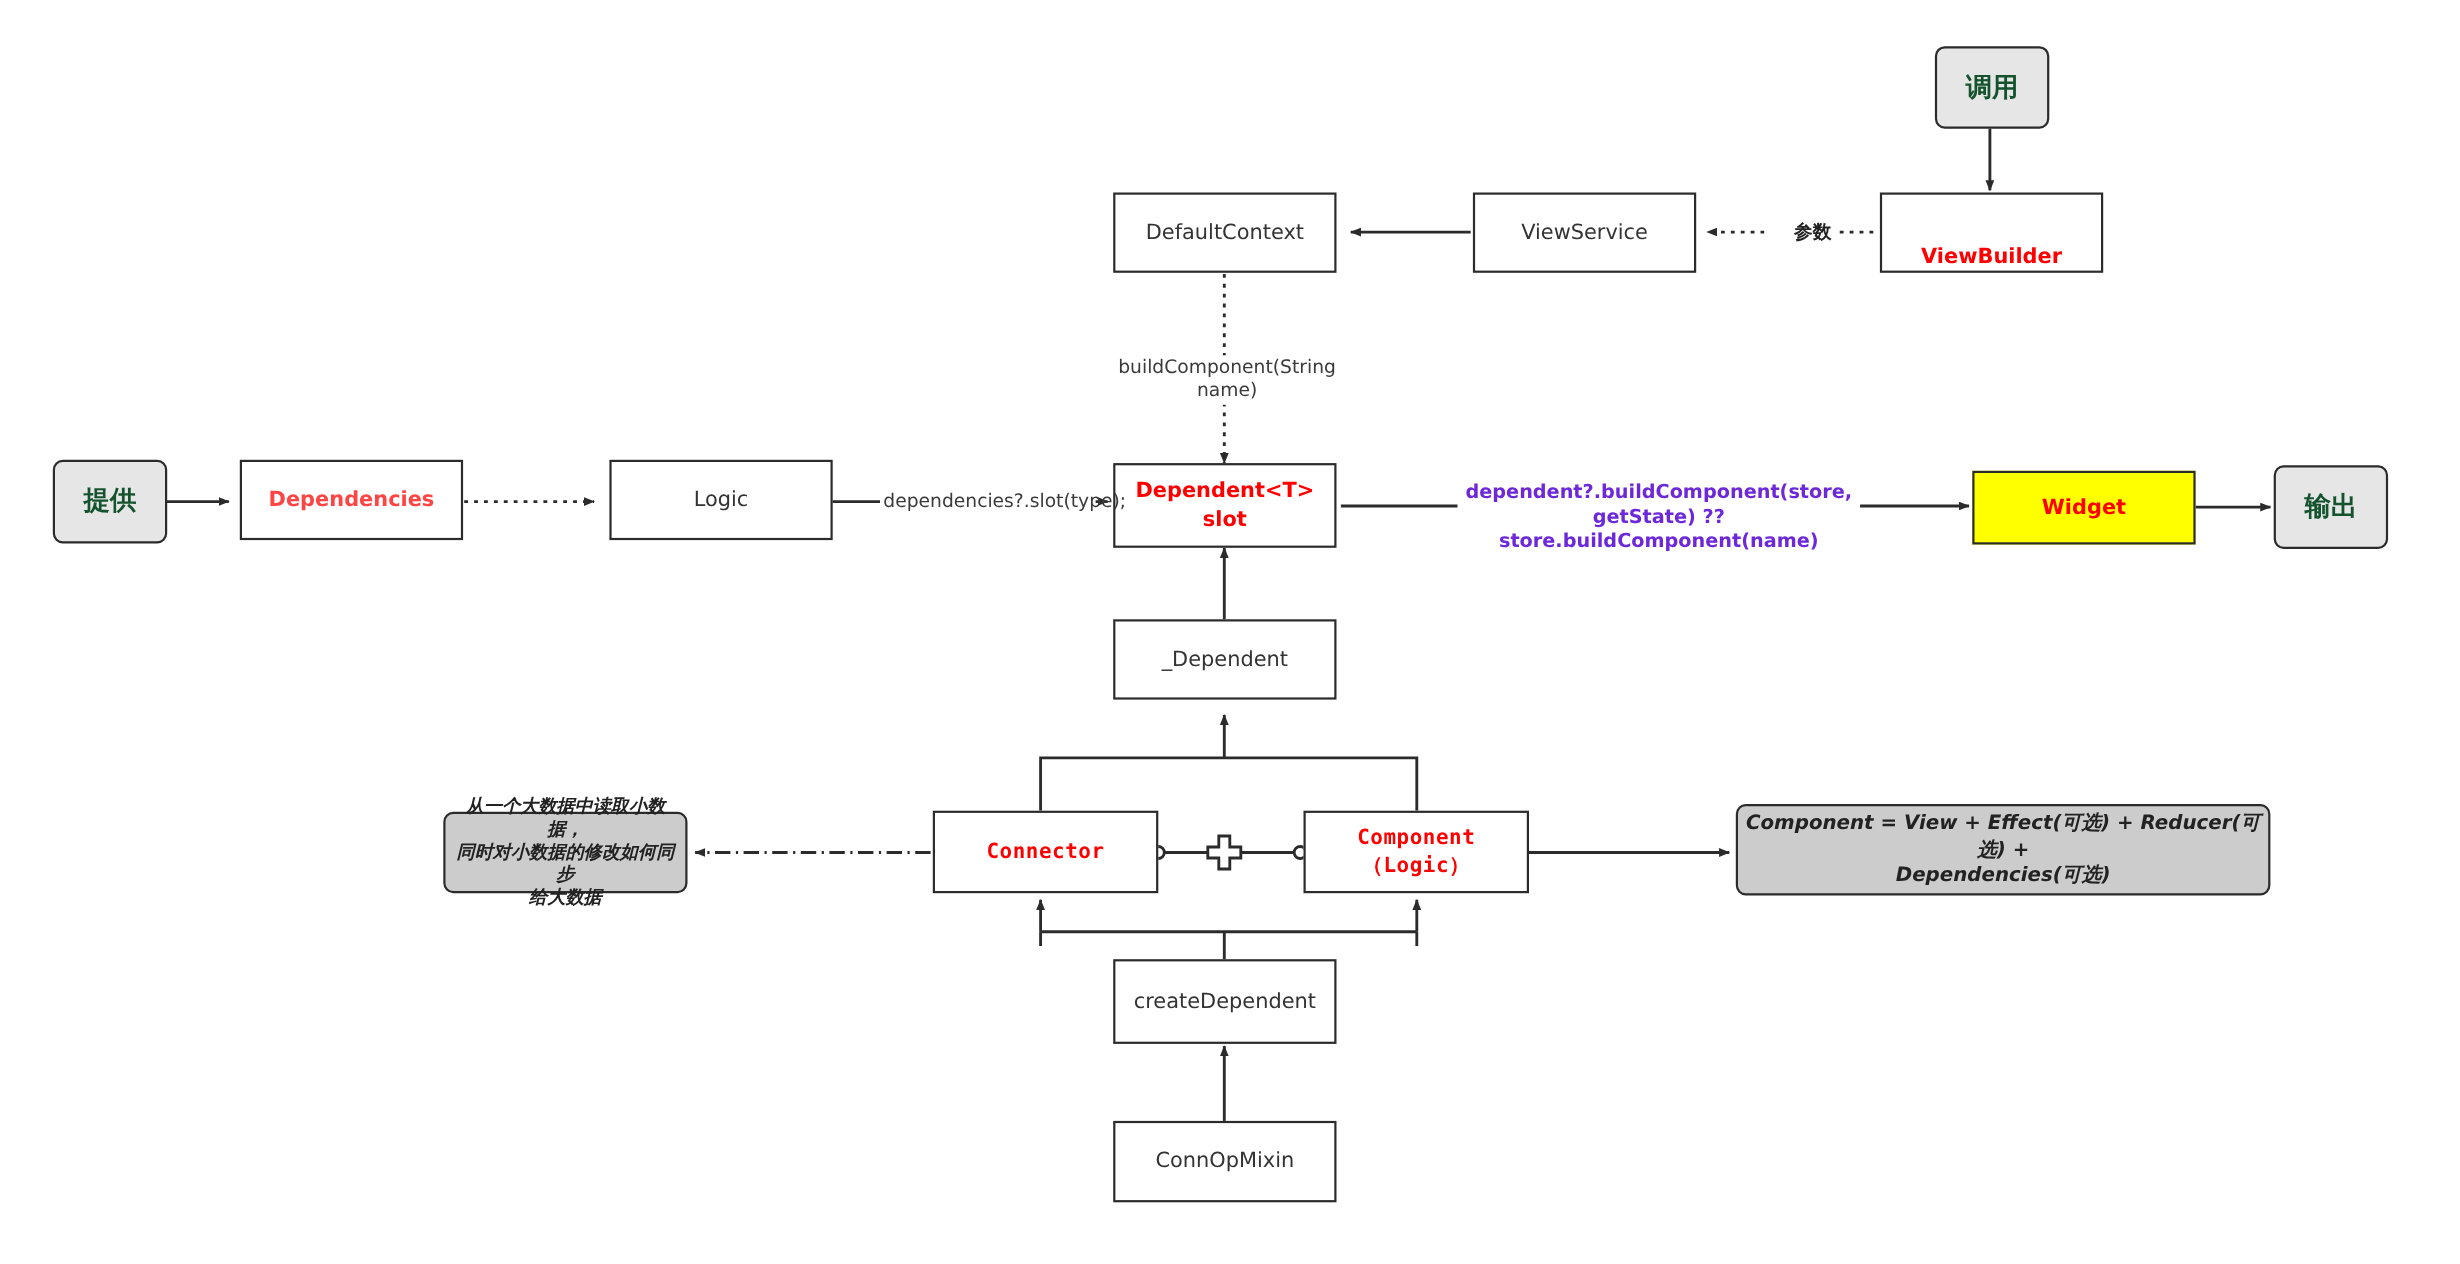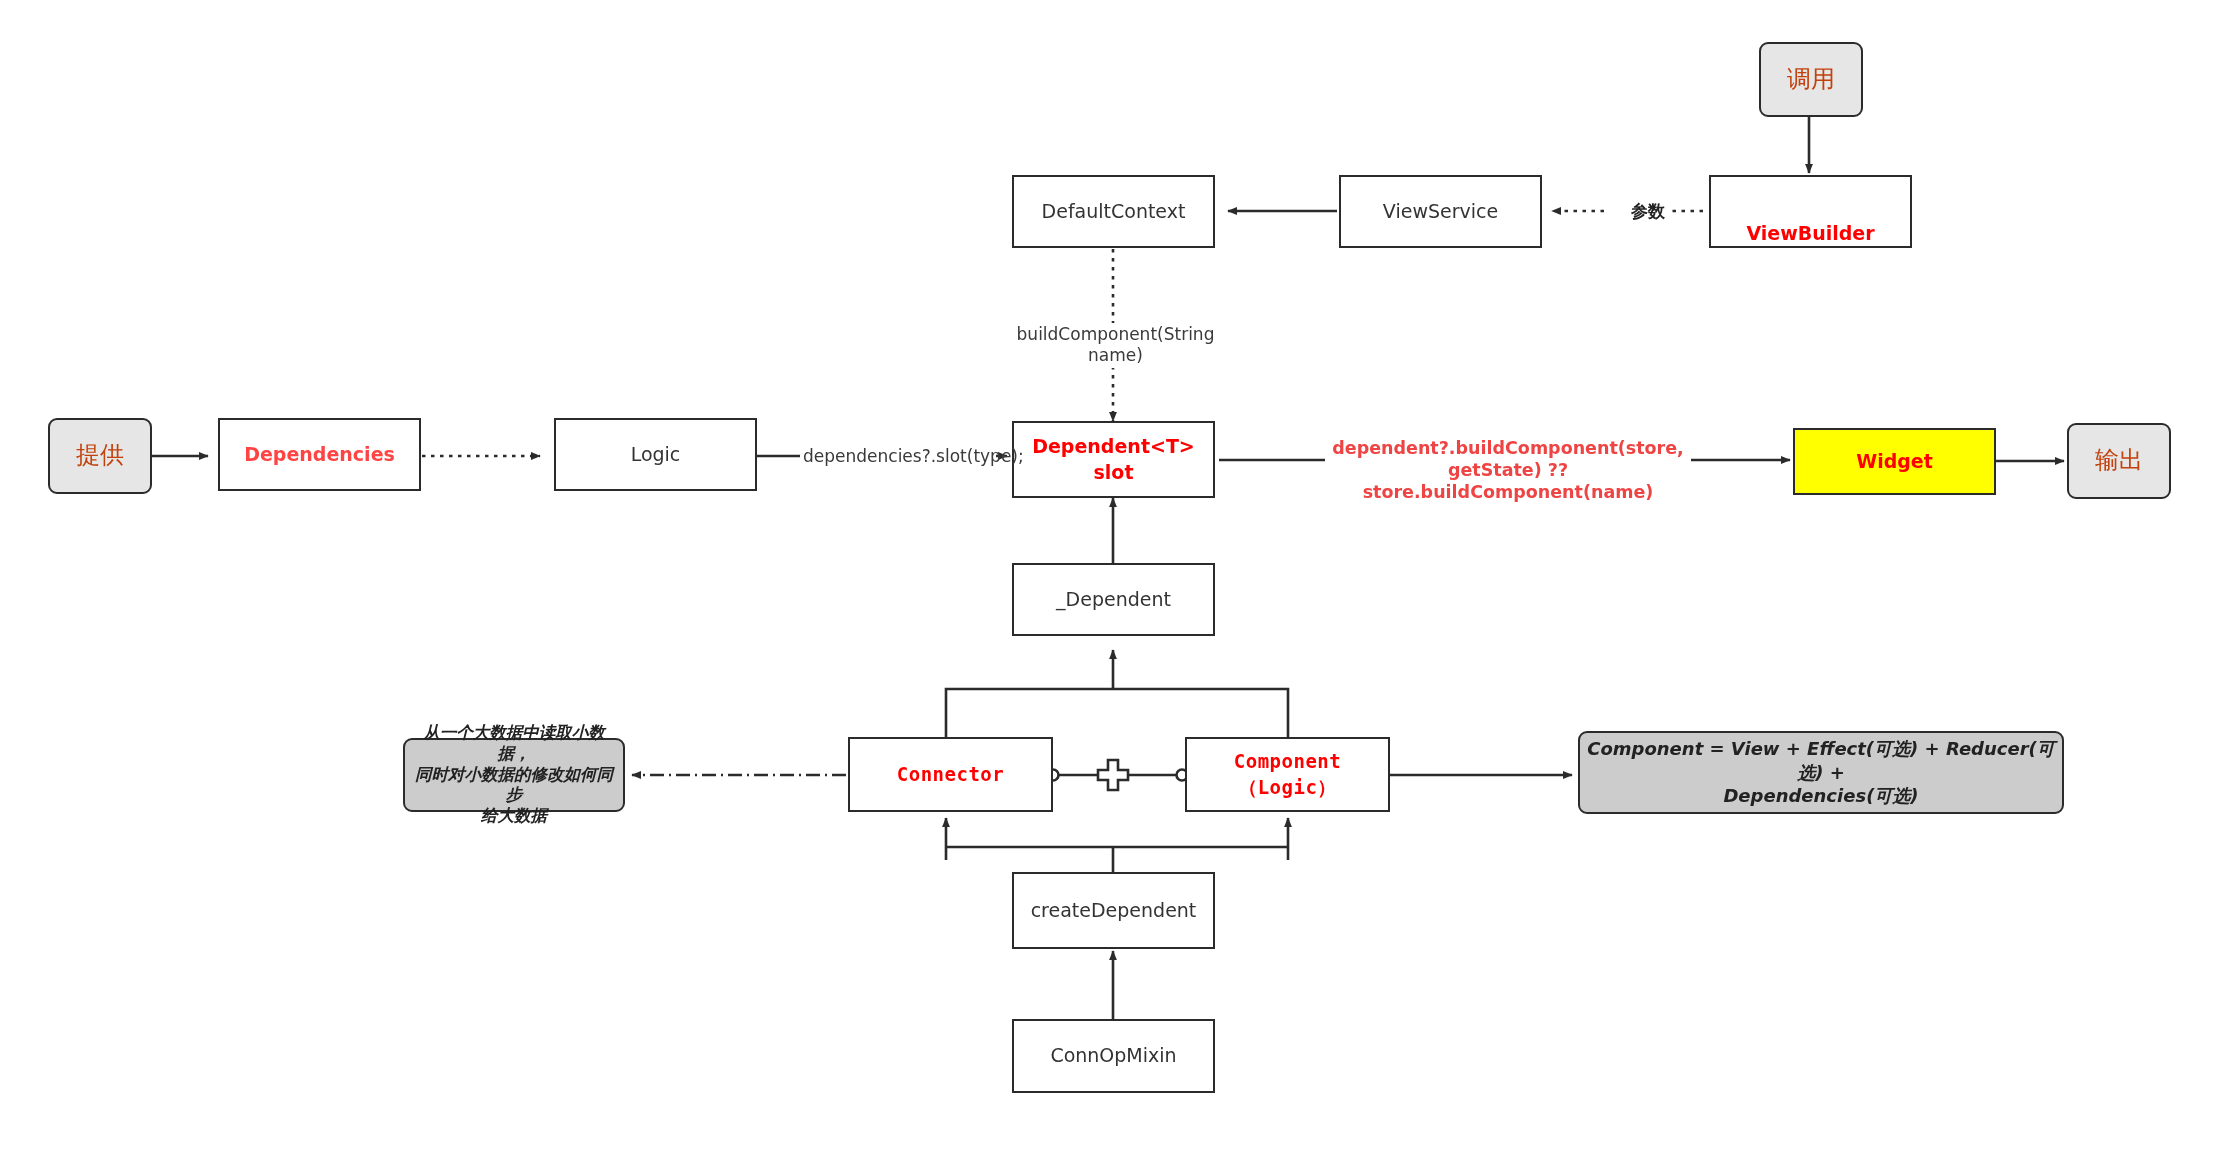--- a/index.html
+++ b/index.html
@@ -40,41 +40,41 @@
   .gray{background:#e6e6e6;}
   .yellow{background:#ffff00;}
   .red{color:#ff0000;font-weight:bold;}
   .red-soft{color:#ff4444;}
   .mono-red{
     color:#ff0000;font-weight:bold;
     font-family:"DejaVu Sans Mono","Liberation Mono",monospace;
     font-size:19px;
     letter-spacing:0.5px;
   }
-  .cjk-bold{font-weight:normal;font-size:24px;color:#c2410c;}
+  .cjk-bold{font-weight:bold;font-size:24px;color:#14532d;}
   .note-text{
     font-style:italic;font-weight:bold;font-size:16.5px;color:#222222;
     line-height:1.25;
   }
   .eq-text{
     font-style:italic;font-weight:bold;font-size:18px;color:#222222;
     line-height:1.3;
   }
   .edge-label{
     position:absolute;
     z-index:4;
     background:#ffffff;
     color:#3a3a3a;
     font-size:17px;
     line-height:1.25;
     text-align:center;
     white-space:pre-line;
     padding:1px 3px;
   }
-  .edge-label.bold{font-weight:bold;color:#ef4444;font-size:17.5px;text-align:center;}
+  .edge-label.bold{font-weight:bold;color:#6d28d9;font-size:17.5px;text-align:center;}
   .edge-label.cjk{font-weight:bold;font-size:17px;color:#222222;text-align:right;}
   .plus-sym{
     position:absolute;
     z-index:5;
     width:34px;height:34px;
   }
 </style>
 </head>
 <body>
 

